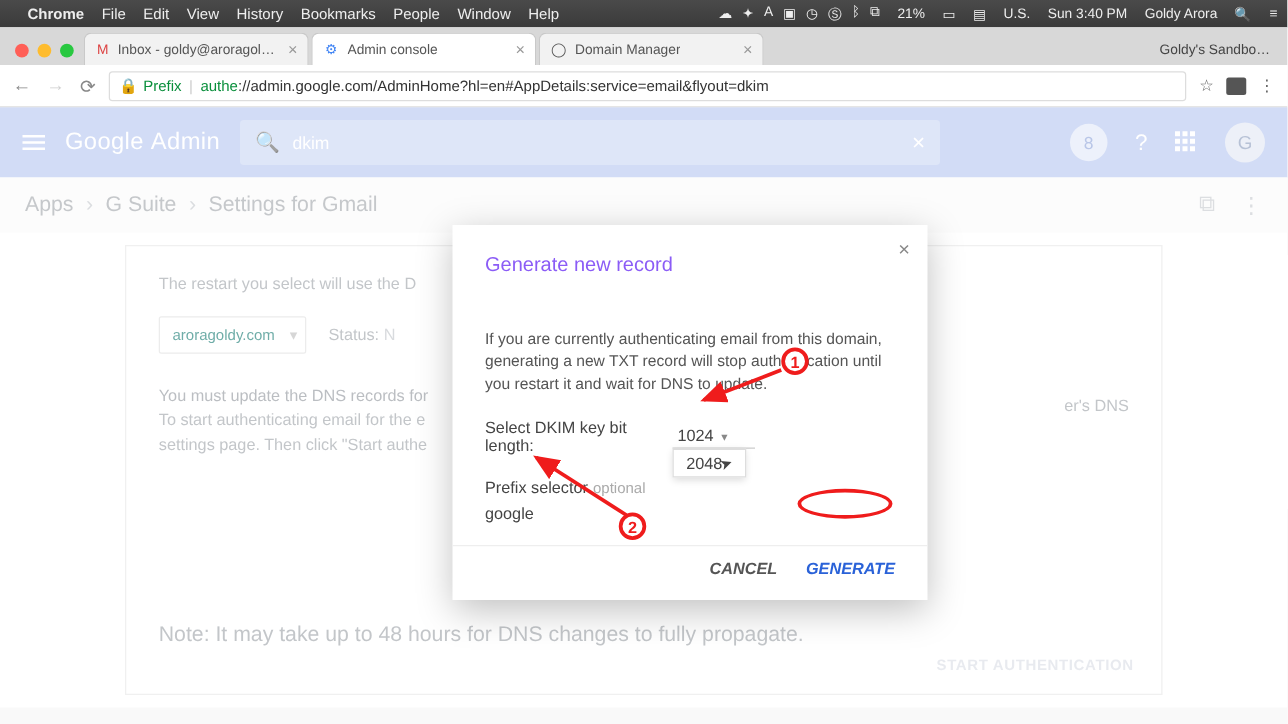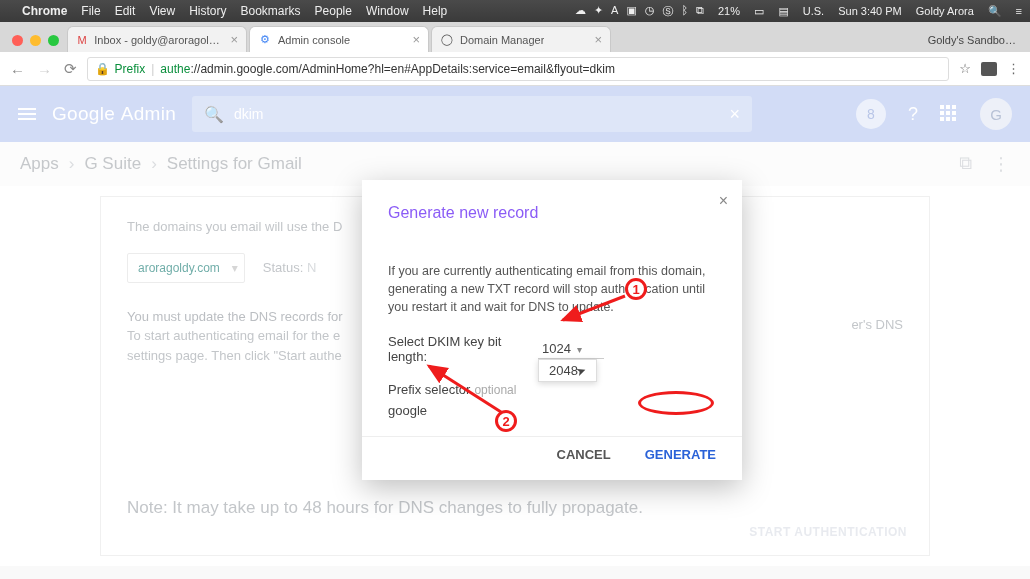--- a/index.html
+++ b/index.html
@@ -74,21 +74,21 @@
   .field-row { display:flex; align-items:center; font-size:13px; margin-bottom:10px; }
   .field-row .lbl { flex:0 0 150px; }
   .field-row .optional { color:#aaa; font-size:12px; margin-left:4px; }
   .select-wrap { position:relative; }
   .select-val { border-bottom:1px solid #ccc; padding:2px 22px 2px 4px; min-width:46px; display:inline-block; font-size:13px; }
   .select-val::after{content:"▾"; font-size:10px; color:#888; margin-left:6px;}
   .dropdown-opt { position:absolute; top:20px; left:0; background:#fff; border:1px solid #ddd; padding:3px 10px; font-size:13px; box-shadow:0 2px 6px rgba(0,0,0,.15); white-space:nowrap; }
   .cursor{display:inline-block;transform:rotate(-20deg);font-size:12px;margin-left:-2px;}
   .prefix-val { font-size:13px; color:#444; margin-top:-4px; }
   .modal hr { border:none; border-top:1px solid #eee; margin:18px -26px 10px; }
-  .modal-actions { display:flex; justify-content:flex-end; gap:34px; font-size:13px; font-weight:600; }
+  .modal-actions { display:flex; justify-content:flex-end; gap:23px; font-size:13px; font-weight:600;font-style:italic; }
   .modal-actions .cancel { color:#555; }
   .modal-actions .generate { color:#2a62d8; }
 
   
   .anno { position:absolute; z-index:20; pointer-events:none; }
   .anno .ring { width:22px;height:22px;border:3px solid #ef1c1c;border-radius:50%;display:flex;align-items:center;justify-content:center;background:#fff; }
   .anno .ring span{color:#ef1c1c;font-size:13px;font-weight:600;}
   .anno svg { position:absolute; overflow:visible; }
   .oval { position:absolute; border:3px solid #ef1c1c; border-radius:50%; z-index:20; pointer-events:none;}
 </style>
@@ -216,21 +216,21 @@
     <span class="sep">›</span>
     <span class="crumb">Settings for Gmail</span>
     <div class="actions">
       <span>⧉</span>
       <span>⋮</span>
     </div>
   </div>
 
   <div class="content">
     <div class="card">
-      <div>The domains you email will use the D</div>
+      <div>The restart you select will use the D</div>
       <div class="domain-row">
         <div class="domain-select">aroragoldy.com</div>
         <div><span>Status:</span> <span style="color:#bfc3c8">N</span></div>
       </div>
       <div style="color:#8e939a">You must update the DNS records for</div>
       <div>To start authenticating email for the e</div>
       <div><span>settings page. Then click "Start authe</span></div>
       <div style="position:absolute; right:26px; top:118px;">er's DNS</div>
       <div class="note">Note: It may take up to 48 hours for DNS changes to fully propagate.</div>
       <div class="start-btn">START AUTHENTICATION</div>

